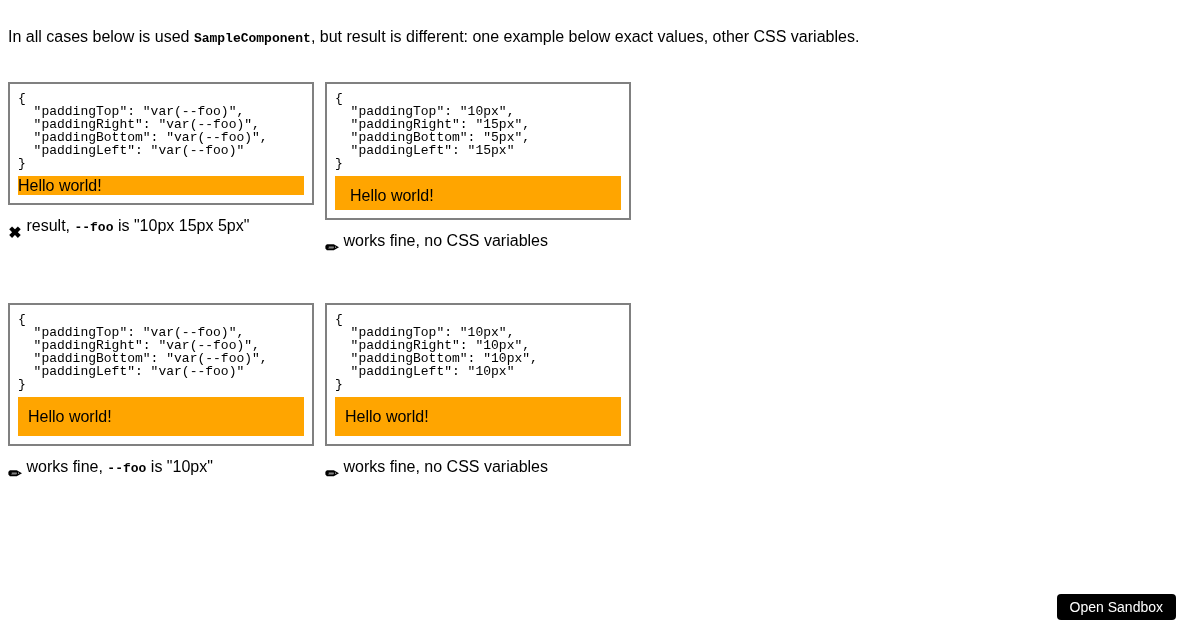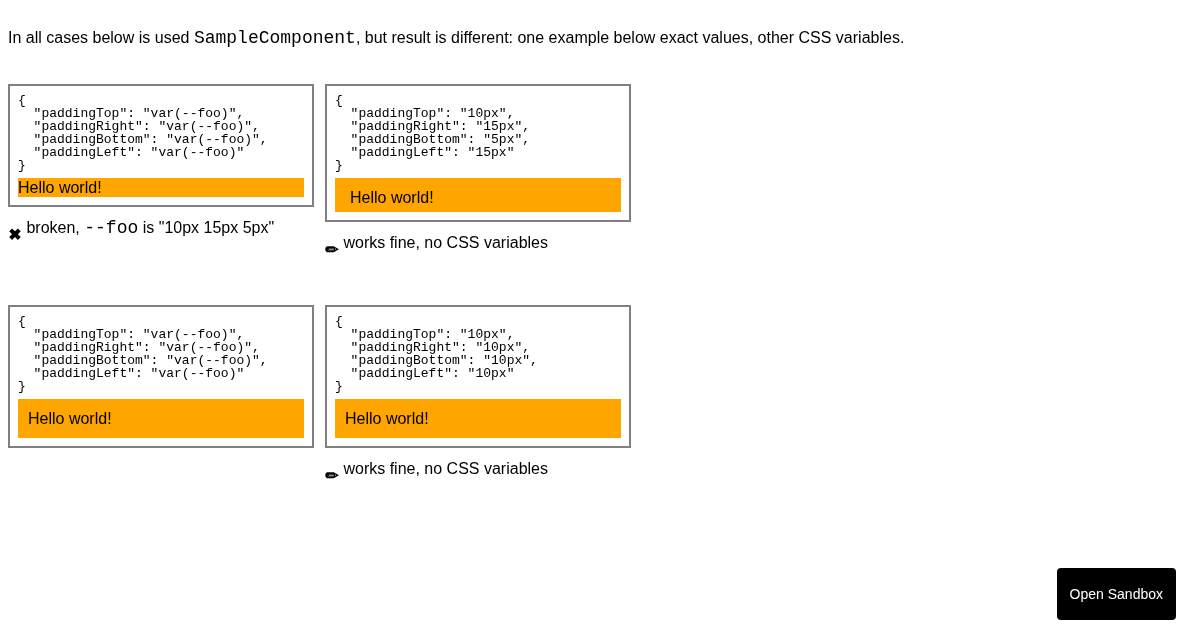--- a/index.html
+++ b/index.html
@@ -13,21 +13,22 @@
       width: 1200px;
       height: 630px;
       position: relative;
     }
     .intro {
       margin: 8px 0 8px 0;
       font-size: 16px;
     }
     code.inline {
       font-family: "Courier New", Courier, monospace;
-      font-size: 18px;
+      font-size: 13px;
+      font-weight: bold;
     }
     .grid {
       display: flex;
       flex-wrap: wrap;
       gap: 0;
     }
     .tile {
       width: 315px;
       margin-right: 2px;
     }
@@ -59,21 +60,21 @@
       text-align: center;
       font-weight: bold;
       vertical-align: middle;
     }
     .open-sandbox {
       position: absolute;
       right: 24px;
       bottom: 22px;
       background: #000;
       color: #fff;
-      padding: 18px 13px;
+      padding: 5px 13px;
       border-radius: 4px;
       font-size: 14px;
       cursor: pointer;
       border: none;
     }
   </style>
 </head>
 <body>
 
 <p class="intro">
@@ -86,21 +87,21 @@
     <div class="box">
       <pre class="code">{
   "paddingTop": "var(--foo)",
   "paddingRight": "var(--foo)",
   "paddingBottom": "var(--foo)",
   "paddingLeft": "var(--foo)"
 }</pre>
       <div class="hello" style="padding:0px;margin-top:6px;">Hello world!</div>
     </div>
     <div class="caption">
-      <span class="icon">✖</span><span> broken, </span><code class="inline">--foo</code><span> is "10px 15px 5px"</span>
+      <span class="icon">✖</span><span> result, </span><code class="inline">--foo</code><span> is "10px 15px 5px"</span>
     </div>
   </div>
 
   <div class="tile">
     <div class="box">
       <pre class="code">{
   "paddingTop": "10px",
   "paddingRight": "15px",
   "paddingBottom": "5px",
   "paddingLeft": "15px"
@@ -117,20 +118,23 @@
   <div class="tile">
     <div class="box">
       <pre class="code">{
   "paddingTop": "var(--foo)",
   "paddingRight": "var(--foo)",
   "paddingBottom": "var(--foo)",
   "paddingLeft": "var(--foo)"
 }</pre>
       <div class="hello" style="padding:10px;margin-top:6px;">Hello world!</div>
     </div>
+    <div class="caption">
+      <span class="icon">✏</span><span> works fine, </span><code class="inline">--foo</code><span> is "10px"</span>
+    </div>
   </div>
 
   <div class="tile">
     <div class="box">
       <pre class="code">{
   "paddingTop": "10px",
   "paddingRight": "10px",
   "paddingBottom": "10px",
   "paddingLeft": "10px"
 }</pre>

